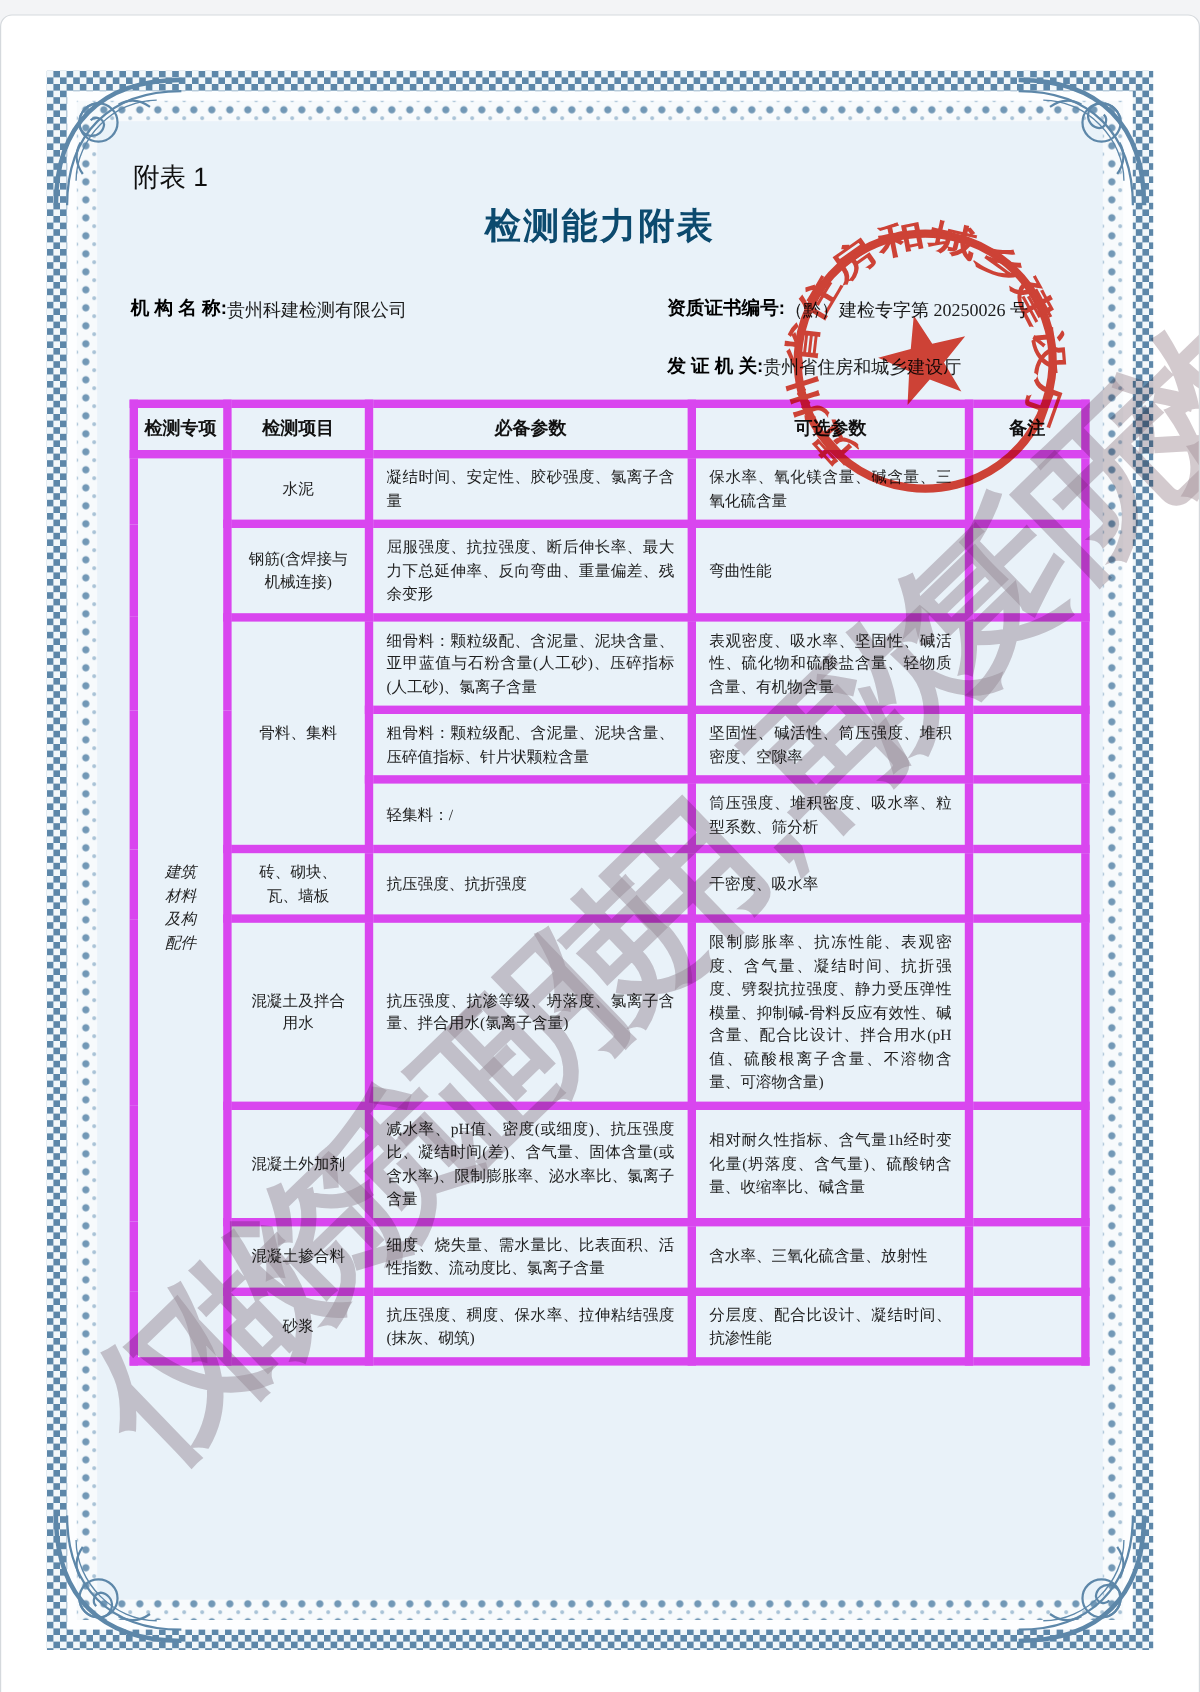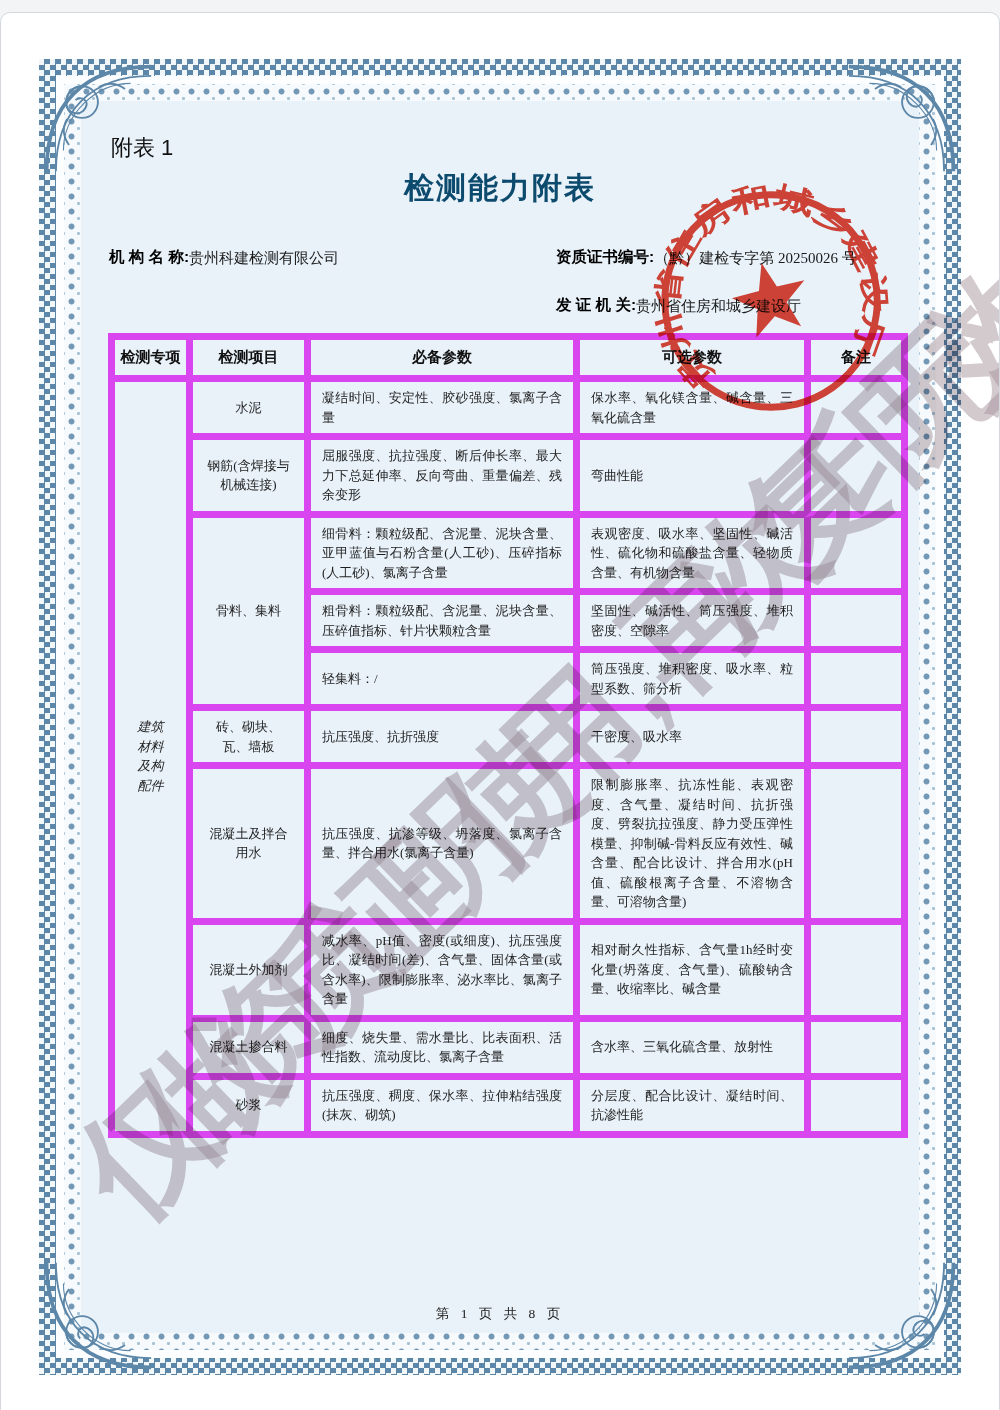--- a/index.html
+++ b/index.html
@@ -214,21 +214,20 @@
           </tr>
           <tr>
             <td class="cell-item">砂浆</td>
             <td class="cell-params">抗压强度、稠度、保水率、拉伸粘结强度(抹灰、砌筑)</td>
             <td class="cell-params">分层度、配合比设计、凝结时间、抗渗性能</td>
             <td class="cell-note"></td>
           </tr>
         </tbody>
     </table>
 
-    <div class="footer">第 1 页 共 8 页</div>
   </div>
 
   <div class="watermark">仅做资质证明使用，再次复印无效</div>
 
   <svg class="seal" viewBox="0 0 240 240">
     <circle cx="120" cy="120" r="108" fill="none" stroke="#dd2b1b" stroke-width="7"></circle>
     <polygon fill="#dd2b1b" points="120,80 129.4,107.1 158,107.6 135.2,124.9 143.5,152.4 120,136 96.5,152.4 104.8,124.9 82,107.6 110.6,107.1"></polygon>
     <defs>
       <path id="sealArc" d="M 47.2,181.1 A 95,95 0 1 1 192.8,181.1" fill="none"></path>
     </defs>

